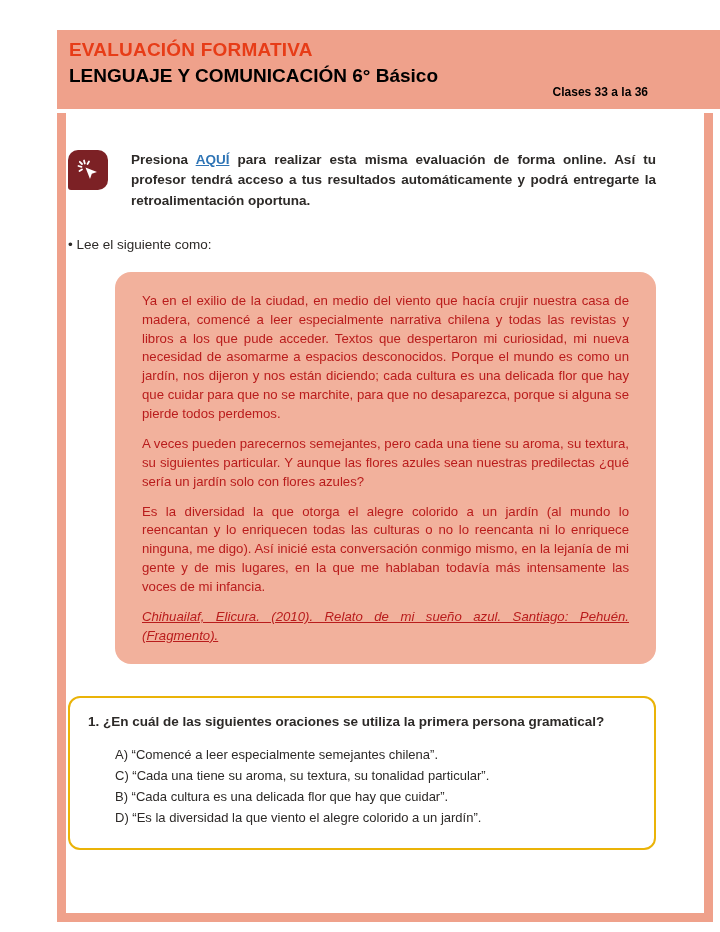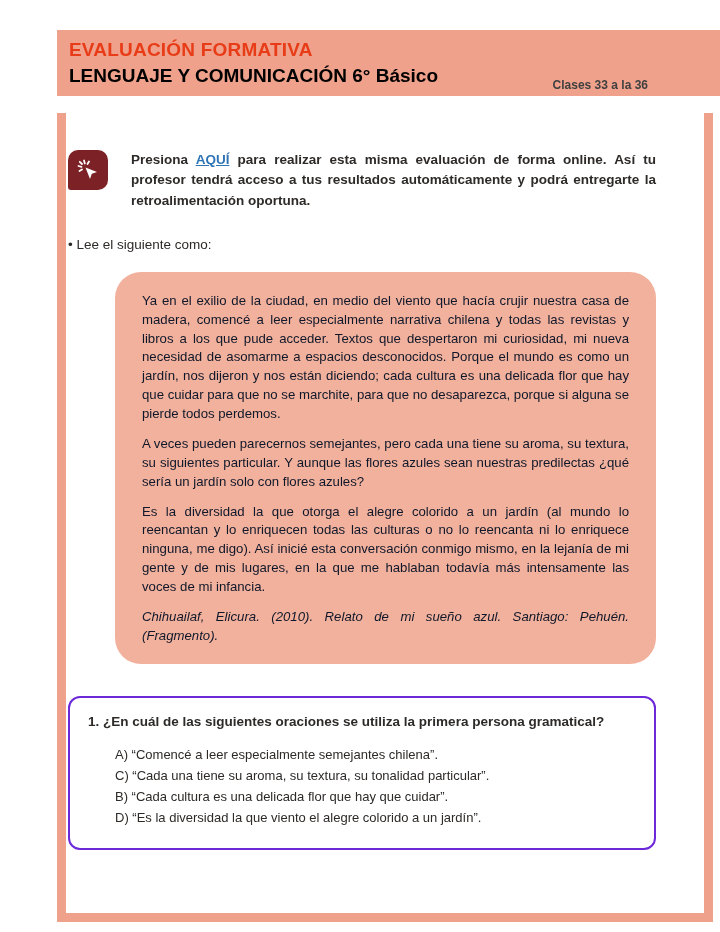--- a/index.html
+++ b/index.html
@@ -4,25 +4,25 @@
 <style>
   * { margin:0; padding:0; box-sizing:border-box; }
   html,body { width:720px; height:932px; }
   body {
     font-family:"Liberation Sans","DejaVu Sans",sans-serif;
     background:#ffffff; color:#2d2a28; position:relative;
   }
   .page { position:relative; width:720px; height:932px; overflow:hidden; background:#fff; }
 
   
-  .band { position:absolute; left:57px; top:30px; width:663px; height:66px;
+  .band { position:absolute; left:57px; top:30px; width:663px; height:79px;
           background:#efa18b; padding:9px 0 8px 12px; }
   .band-title { color:#e73c17; font-weight:bold; font-size:19px; letter-spacing:.2px; }
   .band-subtitle { color:#000000; font-weight:bold; font-size:19px; margin-top:4px; }
-  .band-classes { position:absolute; right:72px; bottom:4px; color:#404040;
+  .band-classes { position:absolute; right:72px; bottom:10px; color:#000000;
                   font-weight:bold; font-size:12px; }
   .frame { position:absolute; background:#efa18b; }
   .frame-left   { left:57px;  top:113px; width:9px;  height:809px; }
   .frame-right  { left:704px; top:113px; width:9px;  height:809px; }
   .frame-bottom { left:57px;  top:913px; width:656px; height:9px;  }
 
   .content { position:absolute; left:68px; top:134px; width:588px;margin-top:16px; }
 
   
   .online-row { display:flex; align-items:flex-start; gap:23px; }
@@ -32,27 +32,27 @@
   .online-text { flex:1; font-weight:bold; font-size:13.5px; line-height:1.5;
                  text-align:justify; color:#2d2a28; }
   .link { color:#2e74b5; text-decoration:underline; cursor:pointer; }
 
   .caps { margin-top:30px; font-weight:bold; font-size:13.5px; line-height:1.5;
           text-align:justify; }
   .bullet-line { margin-top:26px; font-size:13.5px; }
 
   
   .passage { margin-top:20px; margin-left:47px; width:541px; background:#f2b19c;
-             border-radius:26px; padding:20px 27px 18px; font-size:13.2px;
-             line-height:1.43; text-align:justify; color:#0f172a; }
+             border-radius:16px; padding:20px 27px 18px; font-size:13.2px;
+             line-height:1.43; text-align:justify; color:#b91c1c; }
   .passage p + p { margin-top:11px; }
-  .citation { font-style:italic; }
+  .citation { font-style:italic;text-decoration:underline; }
 
   
-  .question-box { margin-top:32px; width:588px; border:2px solid #6d28d9;
+  .question-box { margin-top:32px; width:588px; border:2px solid #eab308;
                   border-radius:12px; padding:16px 18px 20px; background:#fff; }
   .q-text { font-weight:bold; font-size:13.5px; color:#2d2a28; }
   .options { margin-top:15px; padding-left:27px; font-size:13px; line-height:1.62;
              color:#2d2a28; }
 </style>
 </head>
 <body>
 
 <div class="page">
 

